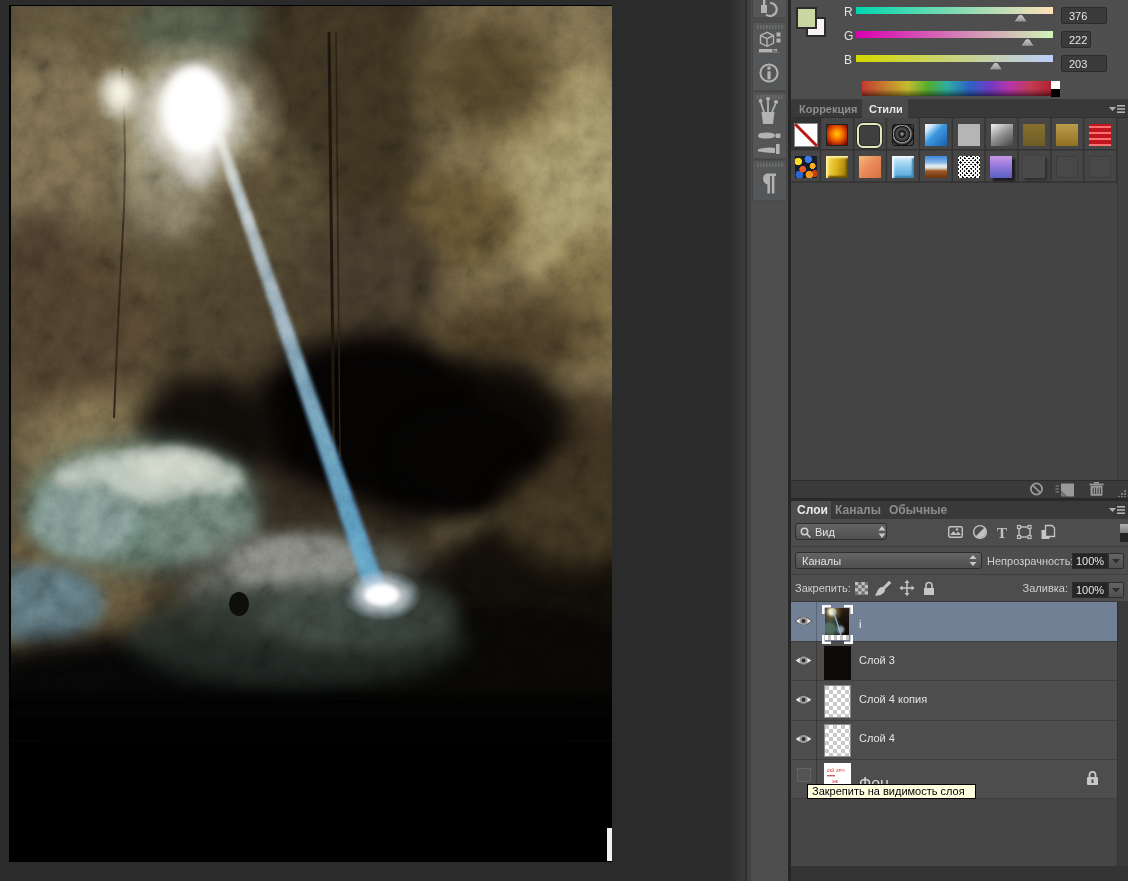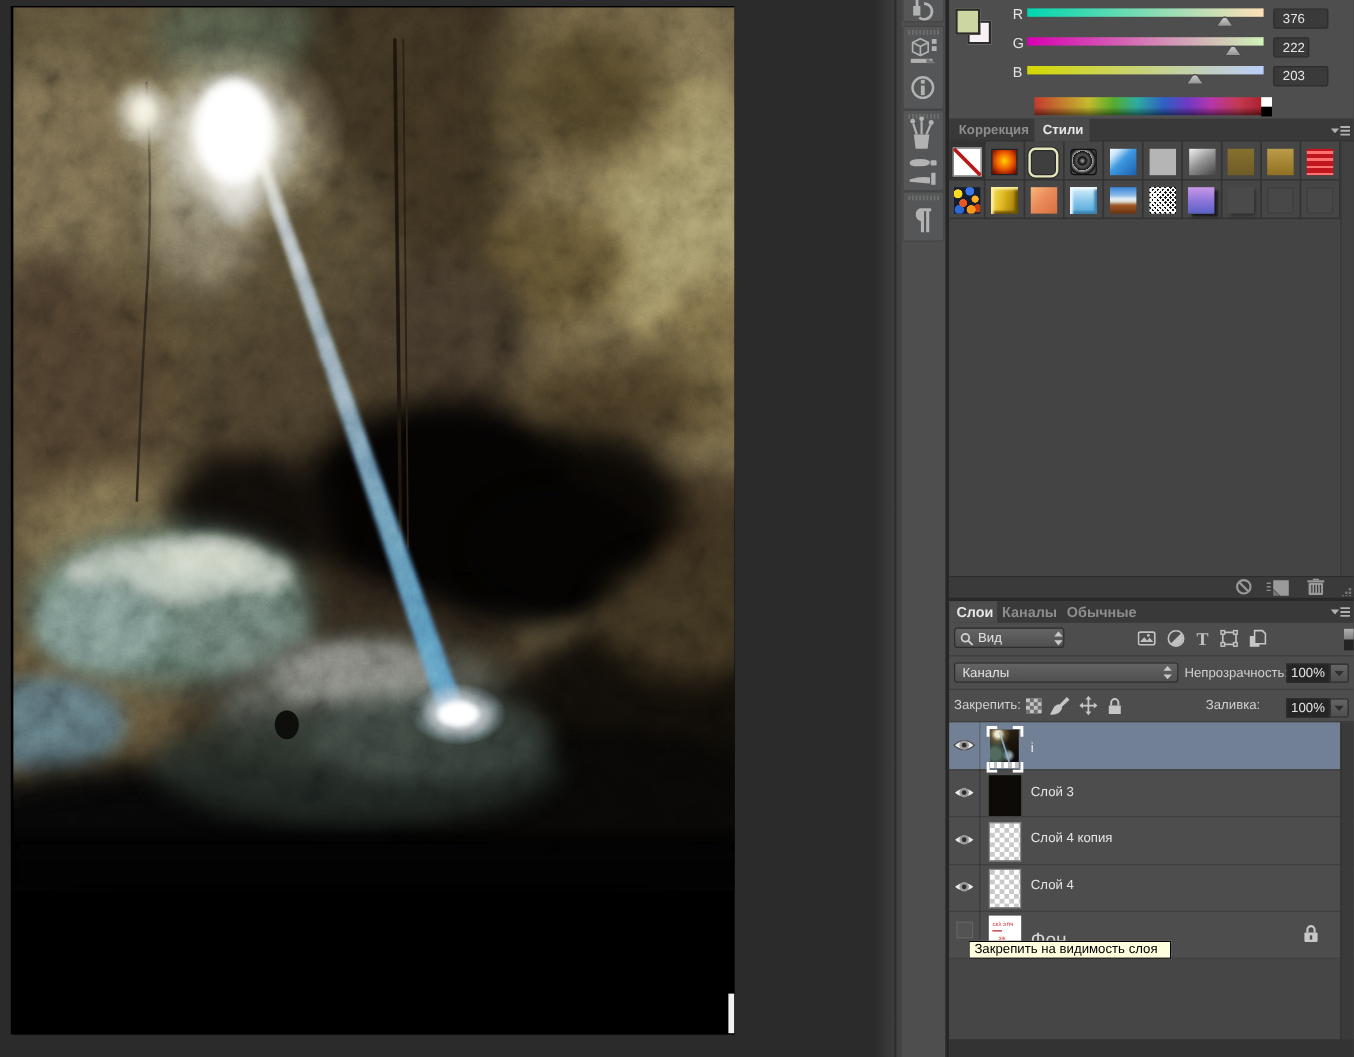--- a/index.html
+++ b/index.html
@@ -411,21 +411,21 @@
       </g>
       <g fill="#c6c6c6">
         <path d="M52,0 l-2.5,3 h5 z"></path>
           <path d="M52,16 l-2.5,-3 h5 z"></path>
         <path d="M44.5,8 l3,-2.5 v5 z"></path>
           <path d="M59.5,8 l-3,-2.5 v5 z"></path>
         <path d="M69,8 h10 v7 h-10 z"></path>
       </g>
       <path d="M71,8 v-2.5 a3,3 0 0 1 6,0 V8" stroke="#c6c6c6" stroke-width="1.6" fill="none"></path>
     </svg>
-    <div class="lbl" style="left:196px;top:81px;width:81px;text-align:center">Заливка:</div>
+    <div class="lbl" style="left:196px;top:81px;width:81px;text-align:right">Заливка:</div>
     <div class="valbox" style="left:281px;top:80.5px;width:36px;height:16px;line-height:15px;background:#252525;border-radius:0;font-size:11px">100%</div>
     <div class="abs combo" style="left:317px;top:80.5px;width:16px;height:16px;border-radius:0 2px 2px 0"></div>
     <svg class="abs" style="left:321px;top:86.5px" width="9" height="6">
         <path d="M0,0 h8 l-4,4.5 z" fill="#2e2e2e"></path>
       </svg>
     <div class="abs" style="left:0;top:100px;width:337px;height:1px;background:#393939"></div>
 
     <div class="abs" style="left:0;top:100.5px;width:326px;height:39.5px;background:#728095"></div>
     <div class="abs" style="left:0;top:140px;width:337px;height:1px;background:#3f3f3f"></div>
     <div class="abs" style="left:0;top:179.3px;width:337px;height:1px;background:#3f3f3f"></div>

